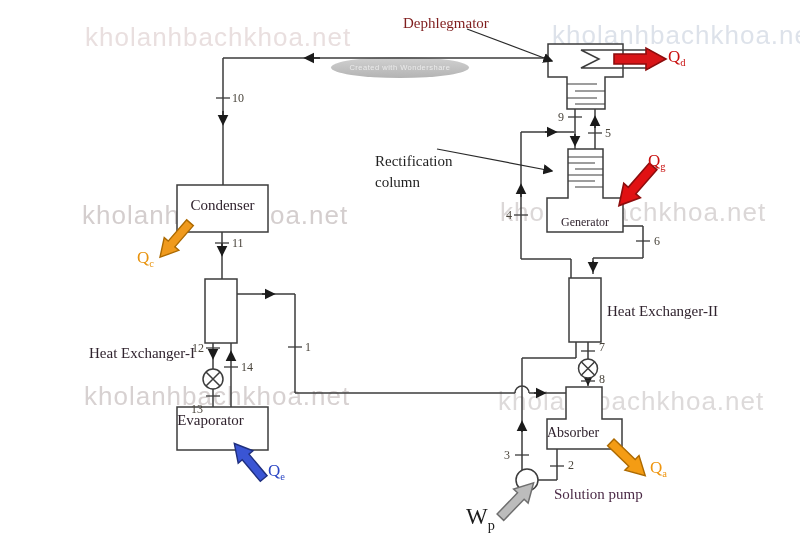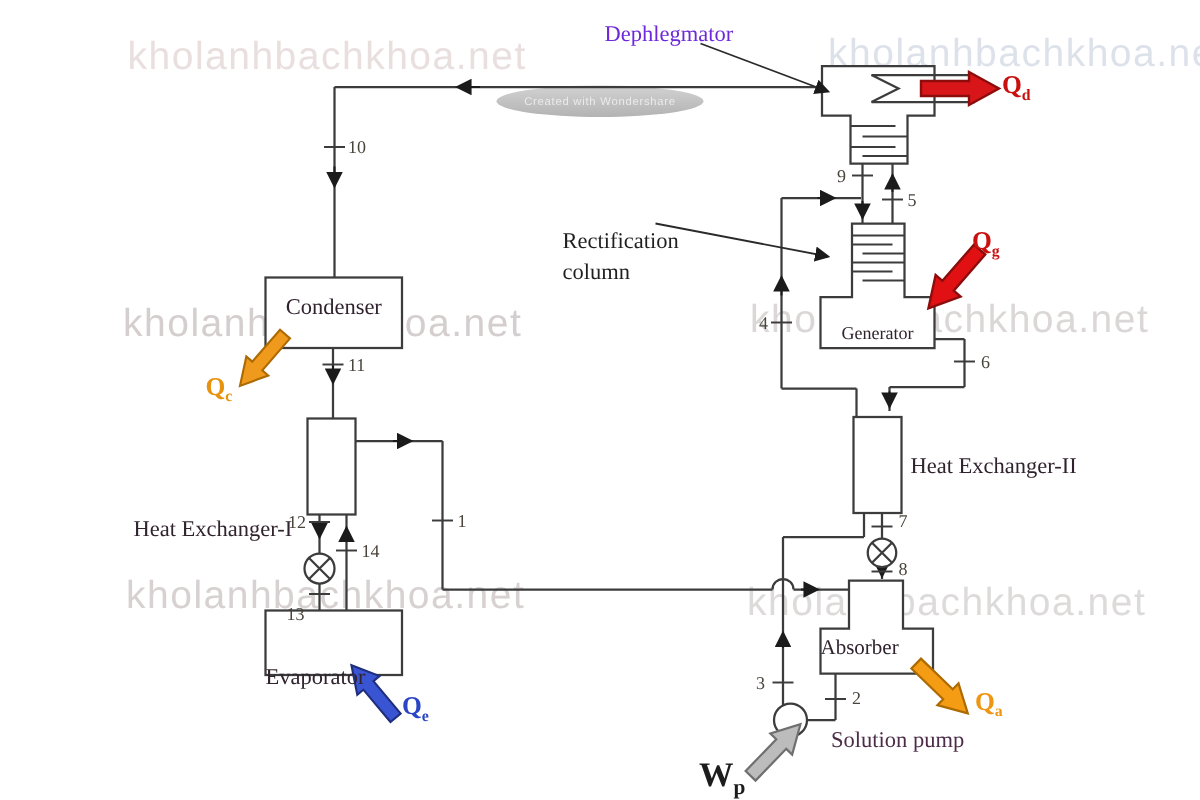--- a/index.html
+++ b/index.html
@@ -9,21 +9,21 @@
   
   .wm{position:absolute;font-family:"Liberation Sans","DejaVu Sans",sans-serif;
       font-weight:normal;font-size:26px;letter-spacing:1px;white-space:nowrap;pointer-events:none;}
   .badge{position:absolute;left:331px;top:57px;width:138px;height:21px;border-radius:50%;
          background:linear-gradient(#d2d2d2,#b3b3b3);color:#ebebeb;
          font-family:"Liberation Sans",sans-serif;font-size:7.5px;line-height:21px;
          text-align:center;letter-spacing:.5px;overflow:hidden;}
   
   .lbl{position:absolute;color:#30232e;font-size:15px;white-space:nowrap;}
   .num{position:absolute;color:#4a453c;font-size:12px;white-space:nowrap;}
-  .flow{position:absolute;font-weight:bold;font-size:17px;white-space:nowrap;}
+  .flow{position:absolute;font-weight:normal;font-size:17px;white-space:nowrap;}
   sub{font-size:0.62em;}
   svg{position:absolute;left:0;top:0;}
 </style>
 </head>
 <body>
 
 <div id="stage">
 
   <div class="layer">
     <div class="wm" style="left:85px;top:22px;color:rgba(232,221,221,.95)">kholanhbachkhoa.net</div>
@@ -132,28 +132,28 @@
       <path d="M-26,-5 L6,-5 L6,-11 L26,0 L6,11 L6,5 L-26,5 Z" transform="translate(640,59)" stroke="#8d0d0d" fill="#d81518"></path>
       <path d="M-26,-5 L6,-5 L6,-11 L26,0 L6,11 L6,5 L-26,5 Z" transform="translate(636,186) rotate(131)" stroke="#8d0d0d" fill="#e11113"></path>
       <path d="M-26,-5 L6,-5 L6,-11 L26,0 L6,11 L6,5 L-26,5 Z" transform="translate(175,240) rotate(131) scale(0.88)" stroke="#ad6a00" fill="#f09a1d"></path>
       <path d="M-26,-5 L6,-5 L6,-11 L26,0 L6,11 L6,5 L-26,5 Z" transform="translate(249,461) rotate(-130) scale(0.88)" stroke="#1f2f7e" fill="#3a55d4"></path>
       <path d="M-26,-5 L6,-5 L6,-11 L26,0 L6,11 L6,5 L-26,5 Z" transform="translate(628,459) rotate(44) scale(0.92)" stroke="#ad6a00" fill="#f49c14"></path>
       <path d="M-26,-5 L6,-5 L6,-11 L26,0 L6,11 L6,5 L-26,5 Z" transform="translate(517,500) rotate(-46) scale(0.92)" stroke="#6f6f6f" fill="#bcbcbc"></path>
     </g>
   </svg>
 
   <div class="layer">
-    <div class="lbl" style="left:403px;top:15px;color:#6d28d9">Dephlegmator</div>
+    <div class="lbl" style="left:403px;top:15px;color:#7f1d1d">Dephlegmator</div>
     <div class="lbl" style="left:375px;top:153px;color:#1f1f1f">Rectification</div>
     <div class="lbl" style="left:375px;top:174px;color:#1f1f1f">column</div>
     <div class="lbl" style="left:547px;top:215px;width:76px;text-align:center;font-size:12px">Generator</div>
     <div class="lbl" style="left:177px;top:197px;width:91px;text-align:center">Condenser</div>
     <div class="lbl" style="left:607px;top:303px">Heat Exchanger-II</div>
     <div class="lbl" style="left:89px;top:345px">Heat Exchanger-I</div>
-    <div class="lbl" style="left:177px;top:444px;width:67px;text-align:left">Evaporator</div>
+    <div class="lbl" style="left:177px;top:412px;width:67px;text-align:center">Evaporator</div>
     <div class="lbl" style="left:547px;top:425px;width:75px;text-align:left;font-size:14px">Absorber</div>
     <div class="lbl" style="left:554px;top:486px;color:#4c2b47">Solution pump</div>
 
     <div class="num" style="left:232px;top:91px">10</div>
     <div class="num" style="left:232px;top:236px">11</div>
     <div class="num" style="left:190px;top:341px;width:14px;text-align:right">12</div>
     <div class="num" style="left:190px;top:402px;width:14px;text-align:center">13</div>
     <div class="num" style="left:241px;top:360px">14</div>
     <div class="num" style="left:305px;top:340px">1</div>
     <div class="num" style="left:500px;top:208px;width:12px;text-align:right">4</div>

